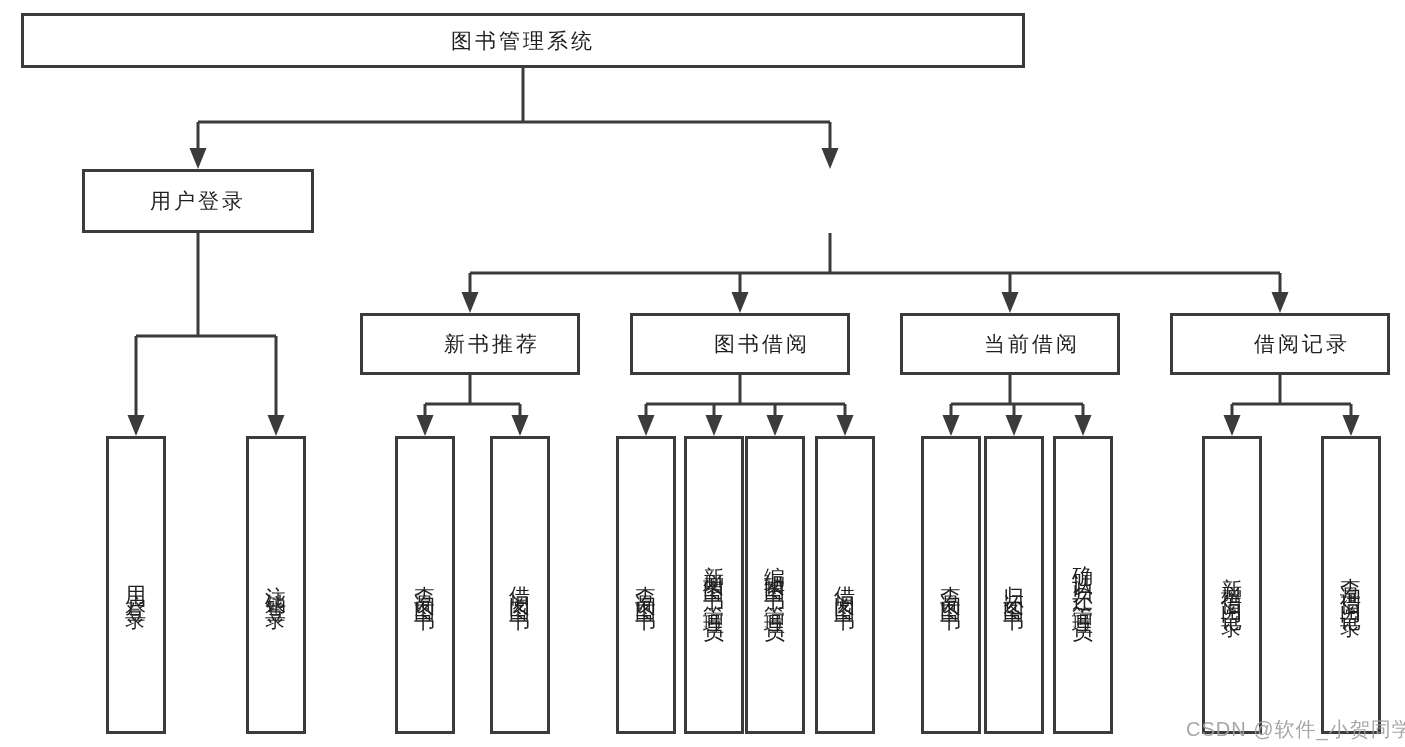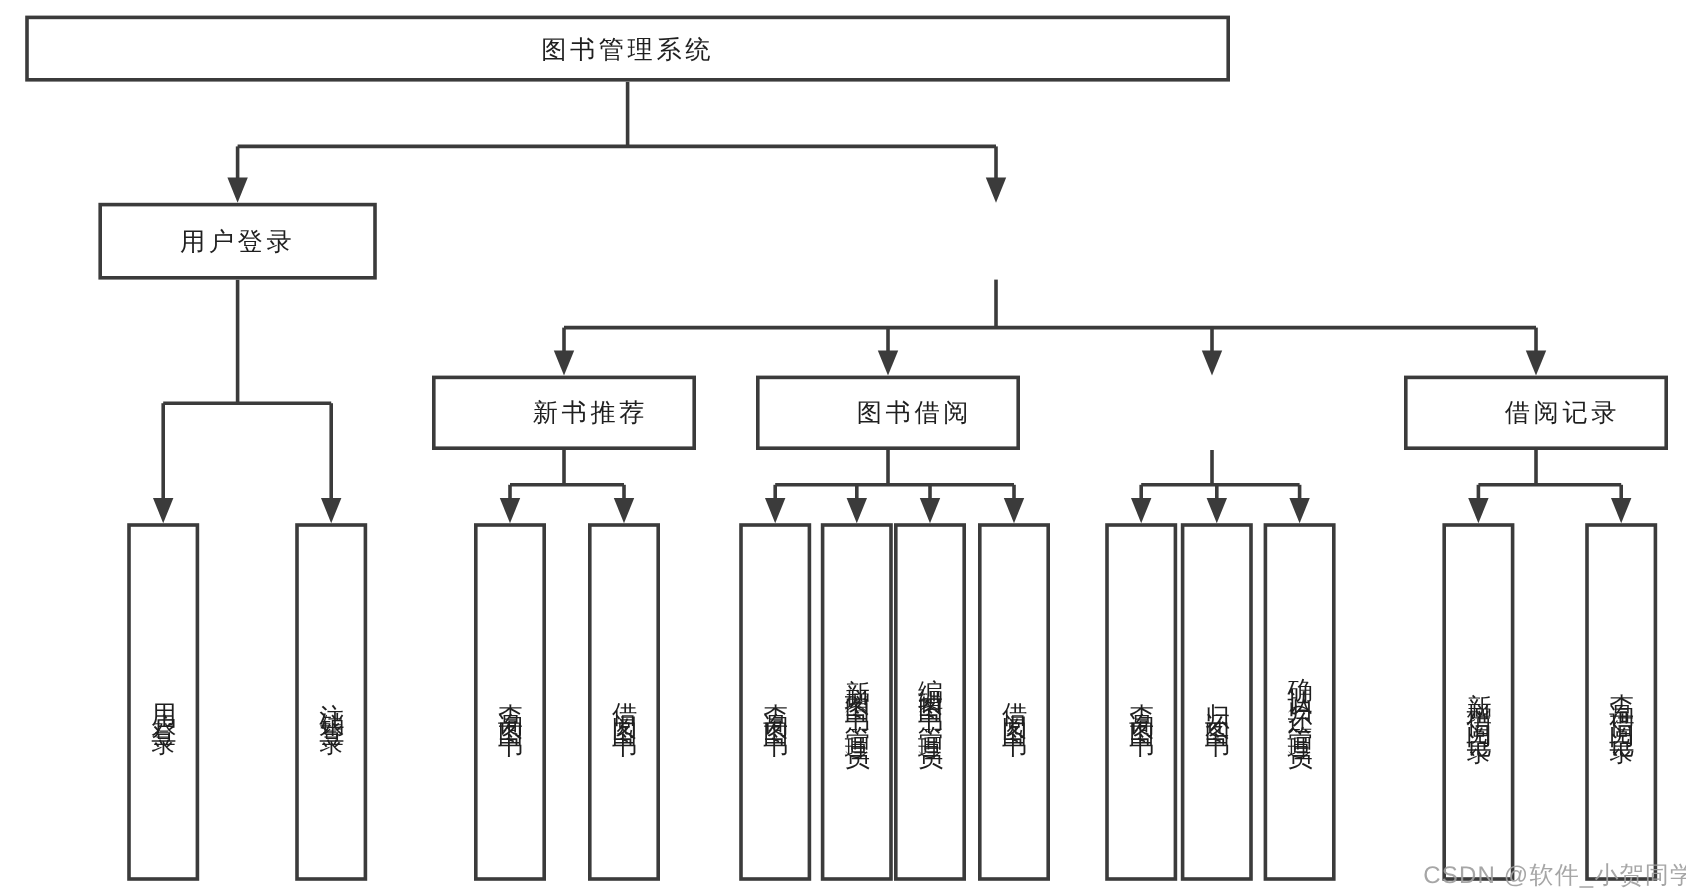--- a/index.html
+++ b/index.html
@@ -145,20 +145,23 @@
   <div class="node l2 h" style="left:82px;">
     <span class="label">用户登录</span>
   </div>
 
   <div class="node l3 h" style="left:360px;">
     <span class="label">新书推荐</span>
   </div>
   <div class="node l3 h" style="left:630px;align-items:center;">
     <span class="label">图书借阅</span>
   </div>
+  <div class="node l3 h" style="left:900px;">
+    <span class="label">当前借阅</span>
+  </div>
   <div class="node l3 h" style="left:1170px;">
     <span class="label">借阅记录</span>
   </div>
 
   <div class="node leaf" style="left:106px;">
     <span class="label">用户登录</span>
   </div>
   <div class="node leaf" style="left:246px;">
     <span class="label">注销登录</span>
   </div>

